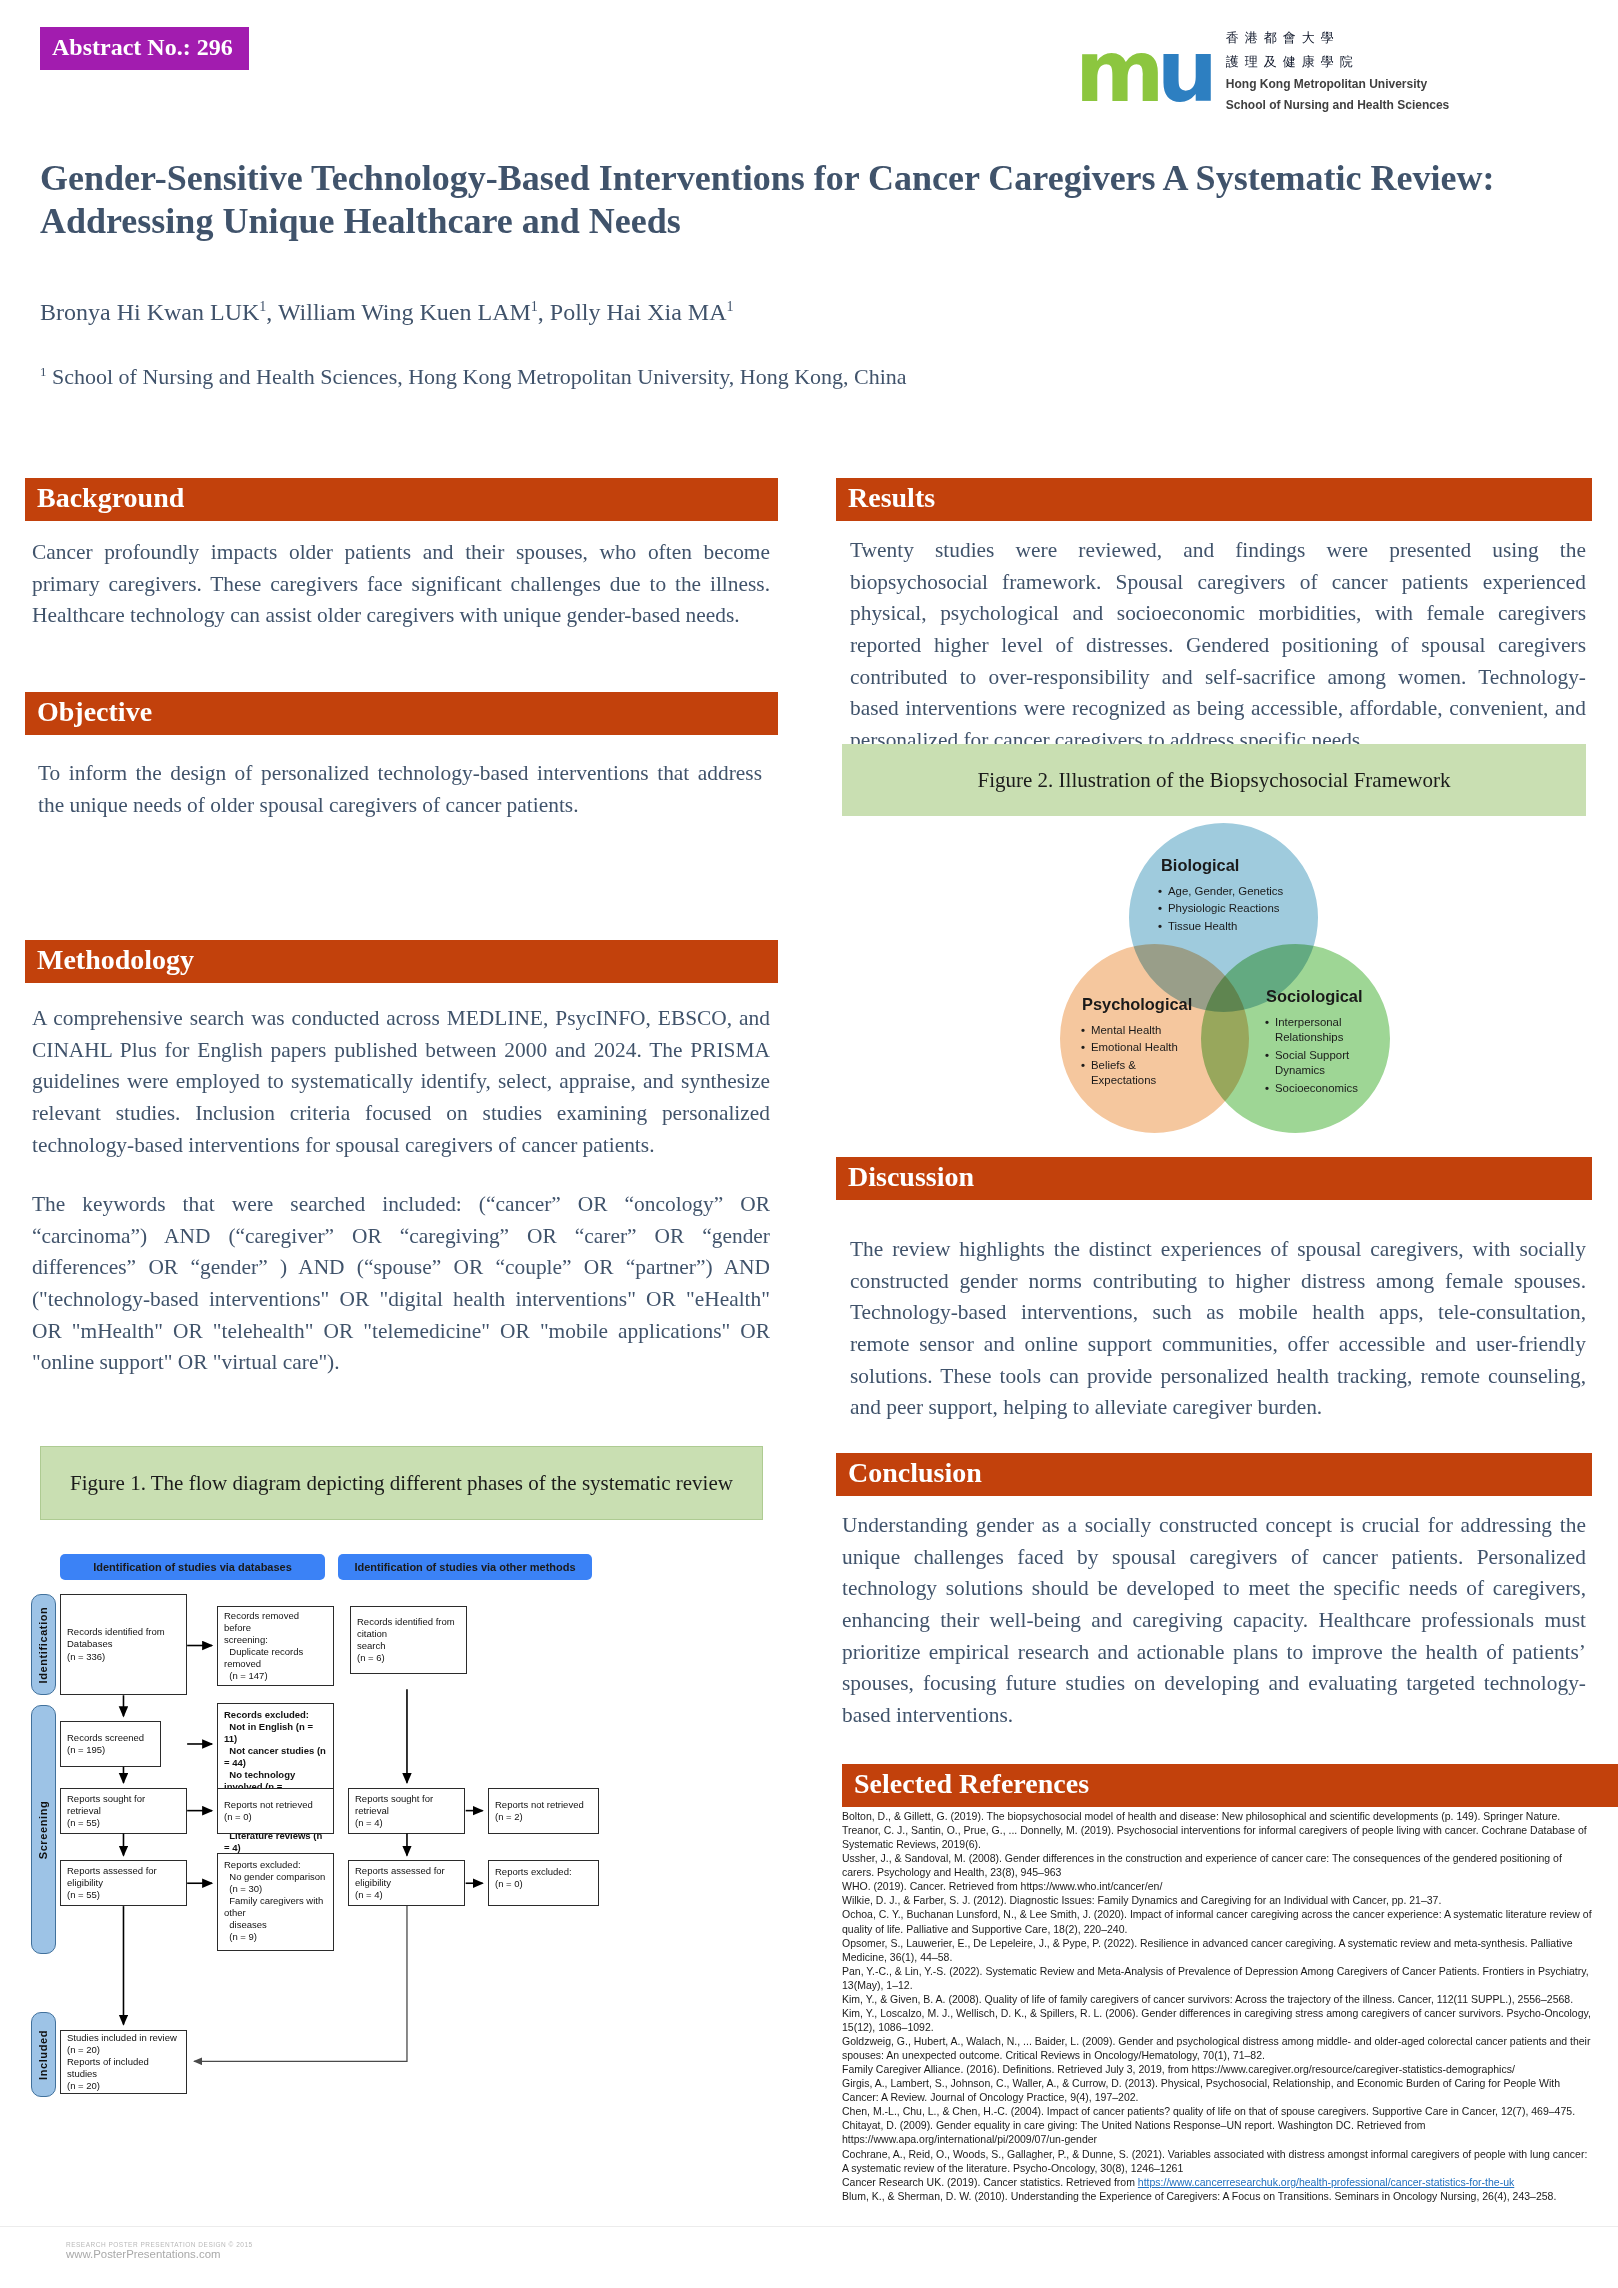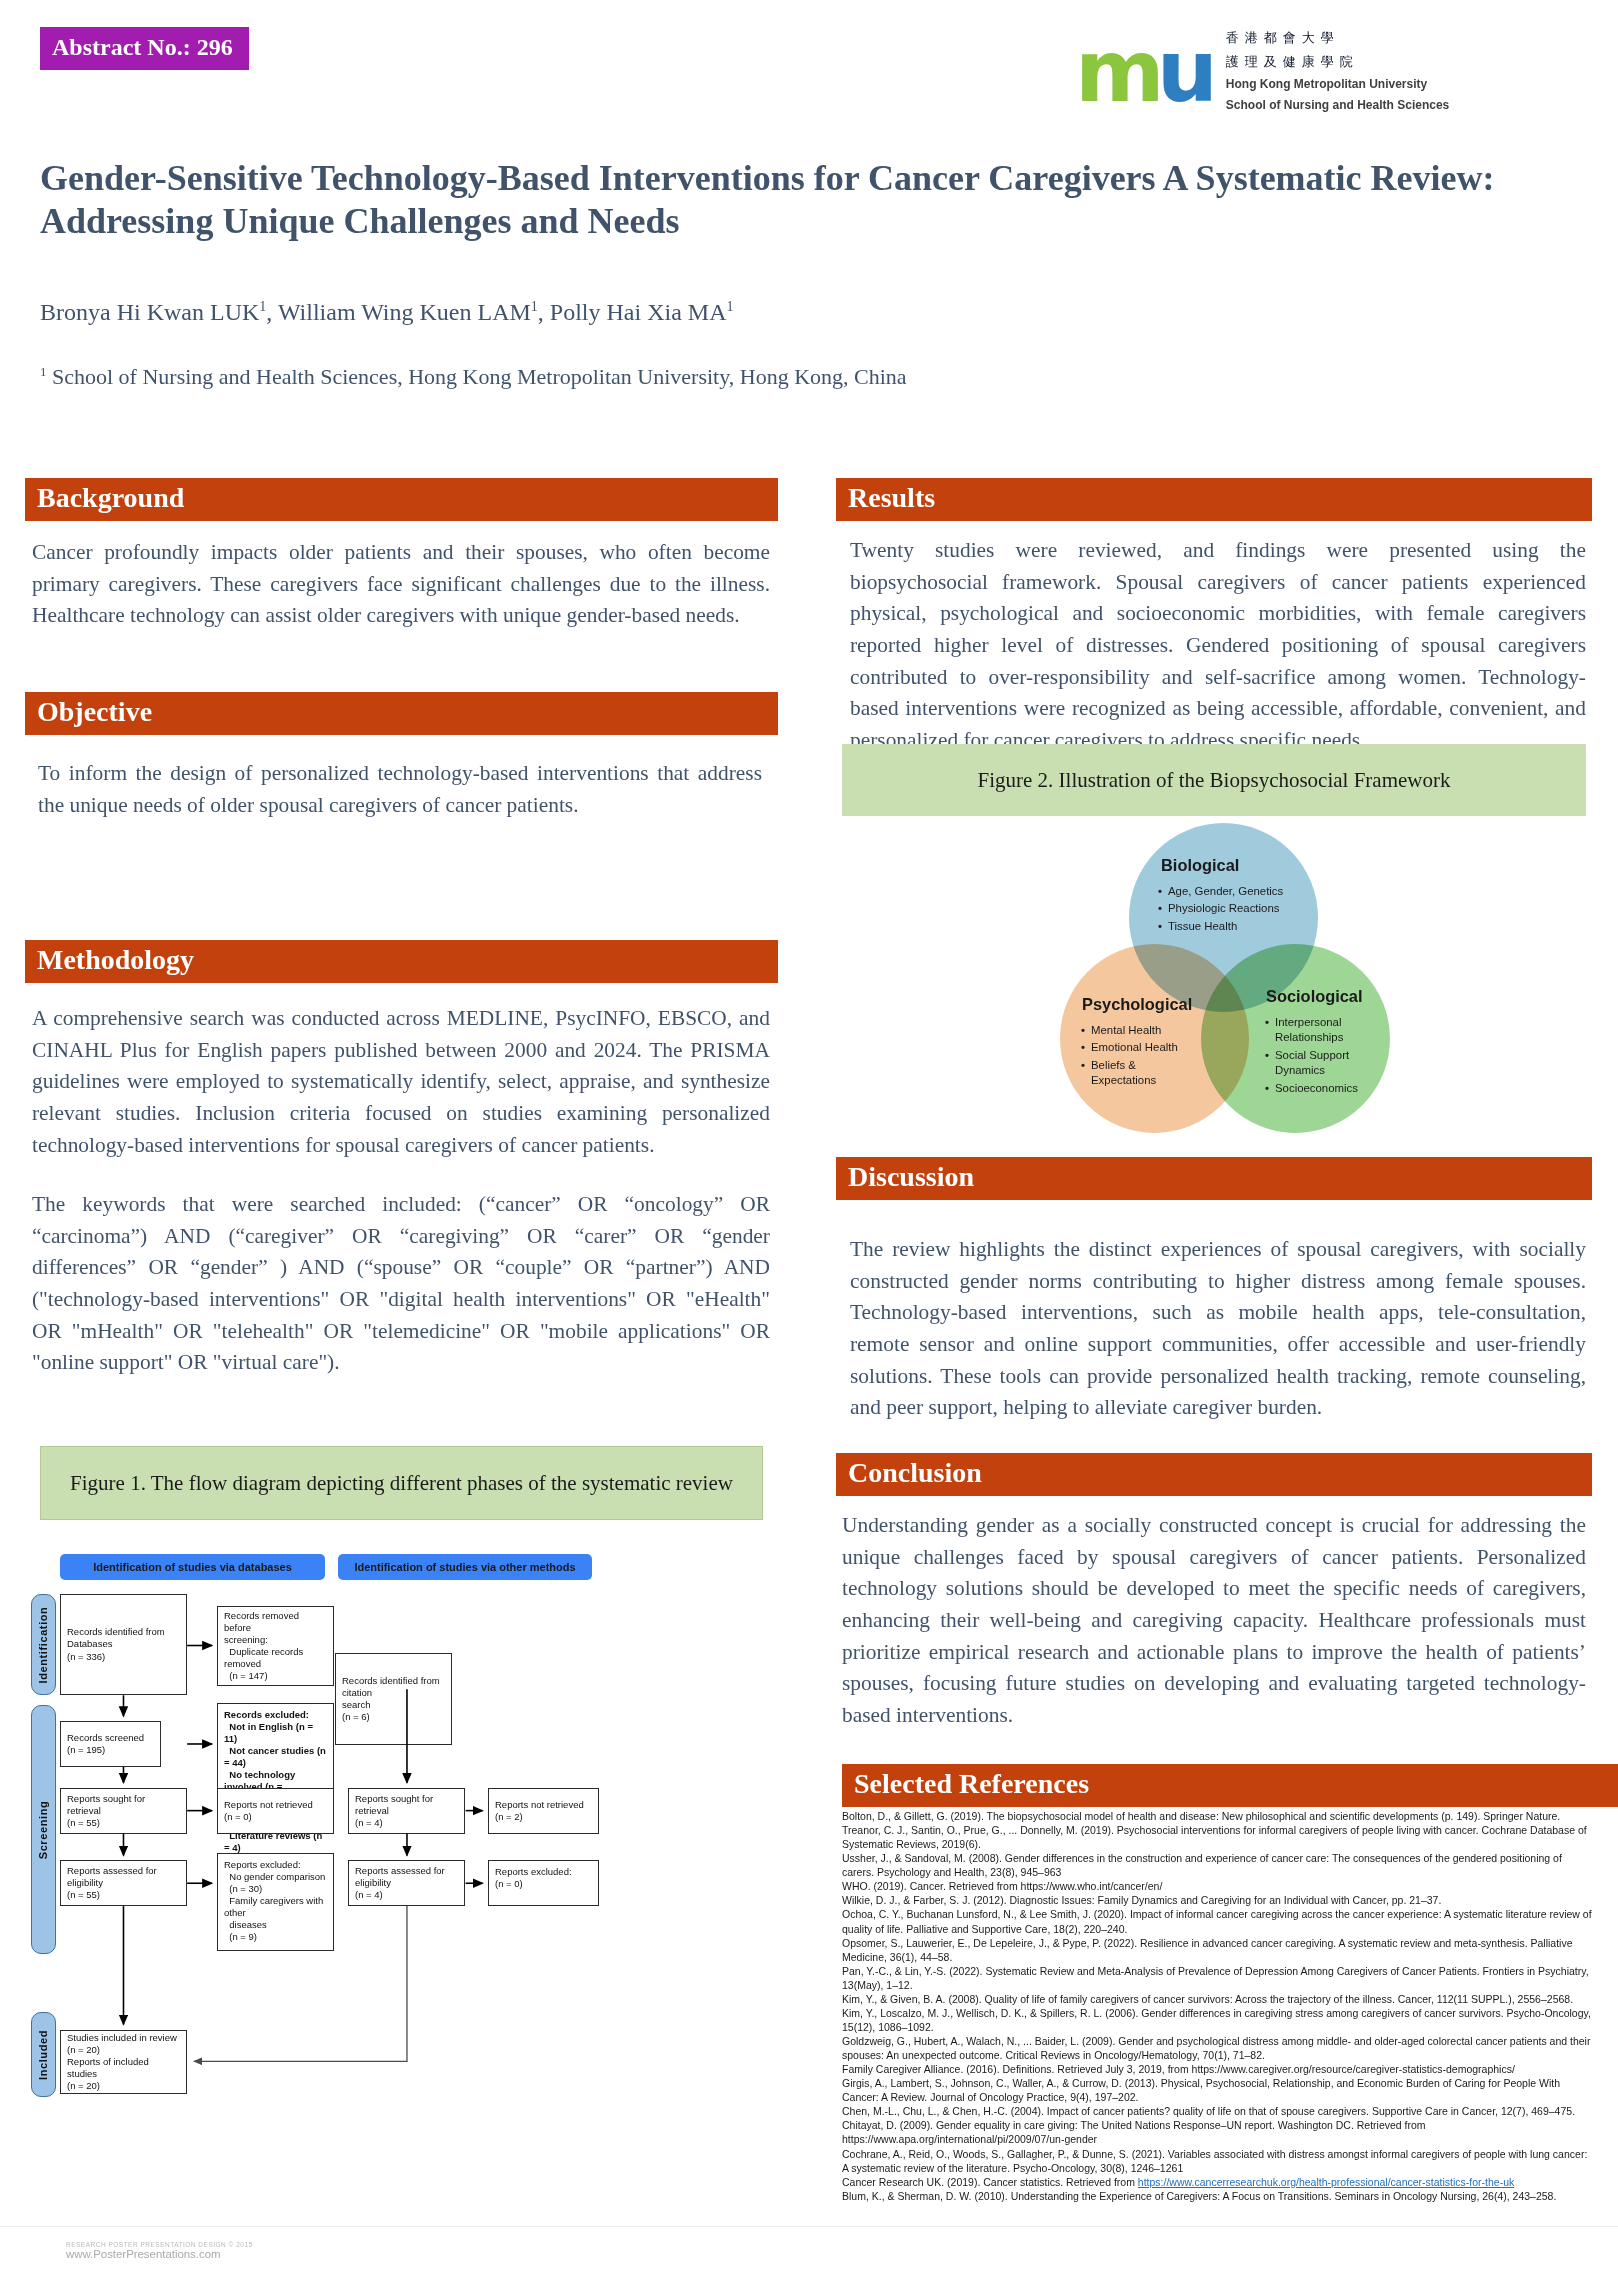--- a/index.html
+++ b/index.html
@@ -83,21 +83,21 @@
   <div class="logo">
     <div class="logo-mark"><span class="logo-m">m</span><span class="logo-u">u</span></div>
     <div class="logo-text">
       <div class="logo-cn">香港都會大學</div>
       <div class="logo-cn">護理及健康學院</div>
       <div class="logo-en">Hong Kong Metropolitan University</div>
       <div class="logo-en">School of Nursing and Health Sciences</div>
     </div>
   </div>
 
-  <h1 class="title">Gender-Sensitive Technology-Based Interventions for Cancer Caregivers A Systematic Review: Addressing Unique Challenges and Needs</h1>
+  <h1 class="title">Gender-Sensitive Technology-Based Interventions for Cancer Caregivers A Systematic Review: Addressing Unique Healthcare and Needs</h1>
 
   <div class="authors">
     <span><span class="author"><span>Bronya Hi Kwan LUK</span><sup>1</sup><span>, </span></span><span class="author"><span>William Wing Kuen LAM</span><sup>1</sup><span>, </span></span><span class="author"><span>Polly Hai Xia MA</span><sup>1</sup><span></span></span></span>
   </div>
   <div class="affiliation"><sup>1</sup><span> School of Nursing and Health Sciences, Hong Kong Metropolitan University, Hong Kong, China</span></div>
 
   <div class="sec-head" style="left:25px; top:478px; width:753px;">Background</div>
   <p class="sec-body" style="left:32px; top:537px; width:738px;">Cancer profoundly impacts older patients and their spouses, who often become primary caregivers. These caregivers face significant challenges due to the illness. Healthcare technology can assist older caregivers with unique gender-based needs.</p>
 
   <div class="sec-head" style="left:25px; top:692px; width:753px;">Objective</div>
@@ -124,21 +124,21 @@
         <span>Included</span>
       </div>
 
     <div class="pbox" style="left:35px; top:40px; width:127px; height:101px;">Records identified from
 Databases
 (n = 336)</div>
     <div class="pbox" style="left:192px; top:52px; width:117px; height:80px;">Records removed before
 screening:
   Duplicate records removed
   (n = 147)</div>
-    <div class="pbox" style="left:310px; top:52px; width:117px; height:92px;margin-top:47px;">Records identified from citation
+    <div class="pbox" style="left:325px; top:52px; width:117px; height:68px;">Records identified from citation
 search
 (n = 6)</div>
 
     <div class="pbox" style="left:35px; top:167px; width:101px; height:46px;">Records screened
 (n = 195)</div>
     <div class="pbox vtop" style="left:192px; top:149px; width:117px; height:113px;font-weight:bold;">Records excluded:
   Not in English (n = 11)
   Not cancer studies (n = 44)
   No technology involved (n =
   49)

